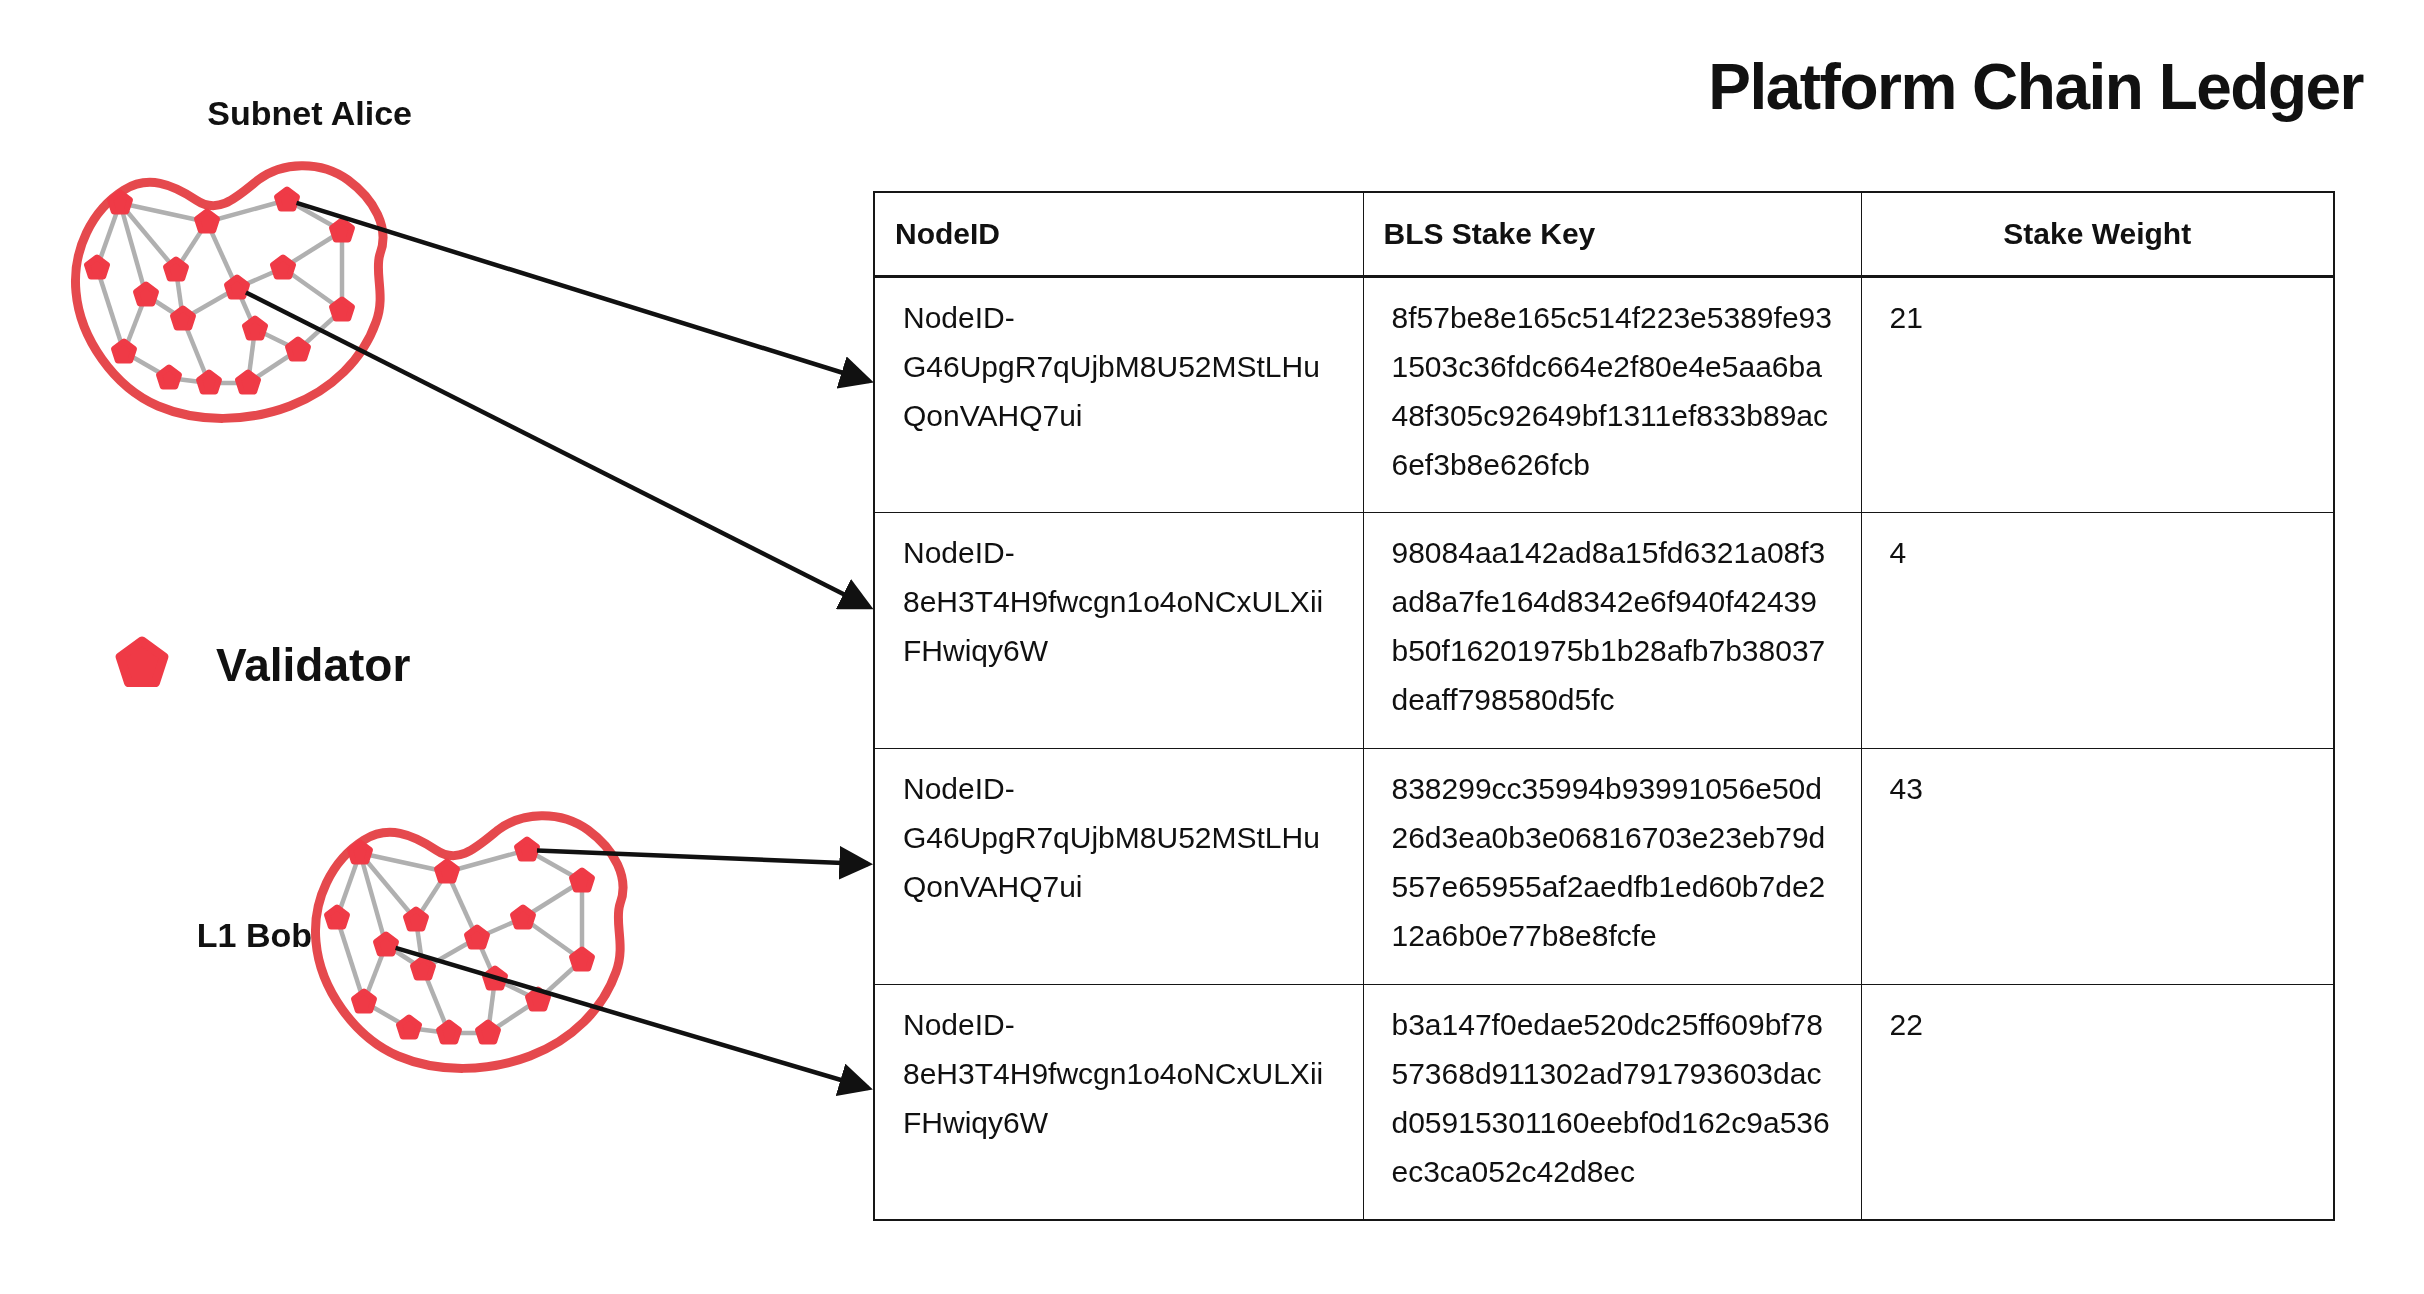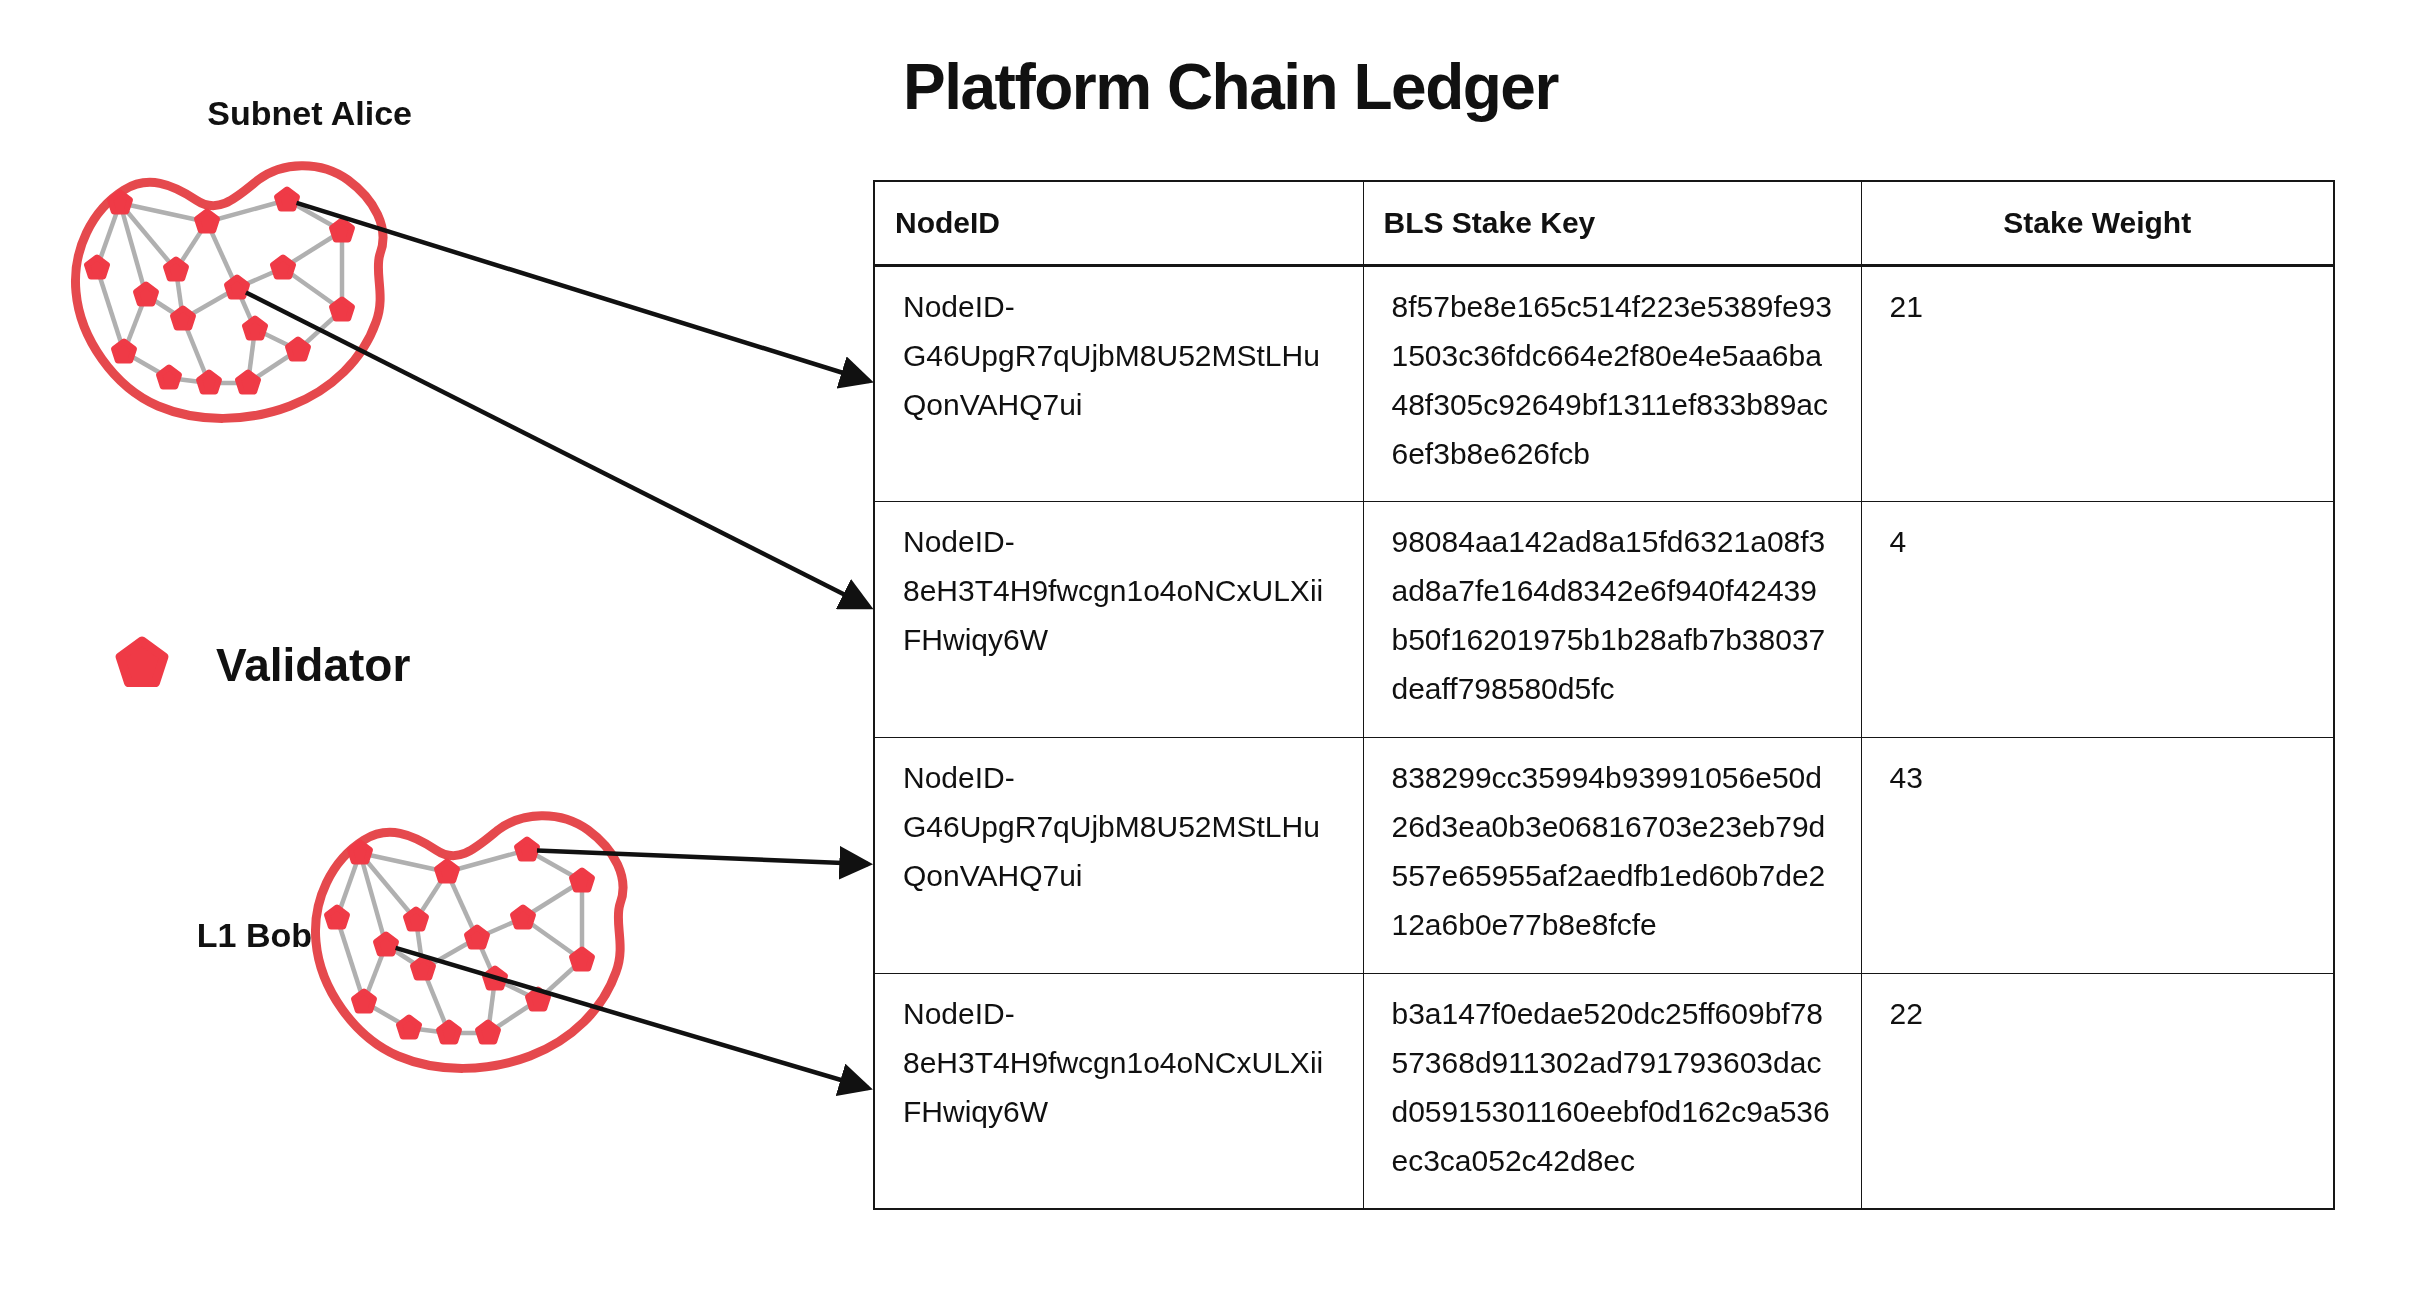--- a/index.html
+++ b/index.html
@@ -1,35 +1,35 @@
 <!DOCTYPE html>
 <html><head>
 <meta charset="utf-8">
 <style>
   html,body{margin:0;padding:0;background:#ffffff;}
   body{font-family:"Liberation Sans","DejaVu Sans",sans-serif;color:#111;}
   .canvas{position:relative;width:2424px;height:1294px;background:#fff;overflow:hidden;}
 
-  .page-title{position:absolute;left:903px;top:50px;width:1460px;text-align:left;
+  .page-title{position:absolute;left:903px;top:50px;width:1460px;text-align:right;
     font-size:64px;font-weight:700;letter-spacing:-1.5px;color:#111;}
 
   .blob-label{position:absolute;font-size:34px;font-weight:700;color:#111;text-align:right;}
   .label-alice{left:72px;top:94px;width:340px;}
   .label-bob{left:112px;top:916px;width:200px;}
 
   .graph-svg{position:absolute;width:340px;height:290px;}
   .graph-alice{left:60px;top:150px;}
   .graph-bob{left:300px;top:800px;}
 
   .legend{position:absolute;left:112px;top:634px;display:flex;align-items:flex-end;gap:44px;}
   .legend-label{font-size:46px;font-weight:700;color:#111;}
 
   #arrows{position:absolute;left:0;top:0;width:2424px;height:1294px;pointer-events:none;}
 
-  table.ledger{position:absolute;left:873px;top:180px;width:1460px;border-collapse:collapse;
+  table.ledger{position:absolute;left:873px;top:191px;width:1460px;border-collapse:collapse;
     table-layout:fixed;background:#fff;border:2px solid #161616;}
   col.w1{width:489px;} col.w2{width:498px;} col.w3{width:473px;}
   .ledger th{height:84px;box-sizing:border-box;border:1.5px solid #161616;border-bottom:3px solid #161616;
     font-size:30px;font-weight:700;vertical-align:middle;padding:0 20px;}
   .ledger th.left{text-align:left;}
   .ledger th.center{text-align:center;margin-left:20px;}
   .ledger td{height:236px;box-sizing:border-box;border:1.5px solid #161616;vertical-align:top;
     padding:15px 28px;font-size:30px;line-height:49px;font-weight:400;color:#101010;
     overflow-wrap:anywhere;word-break:normal;text-align:left;}
 </style>

